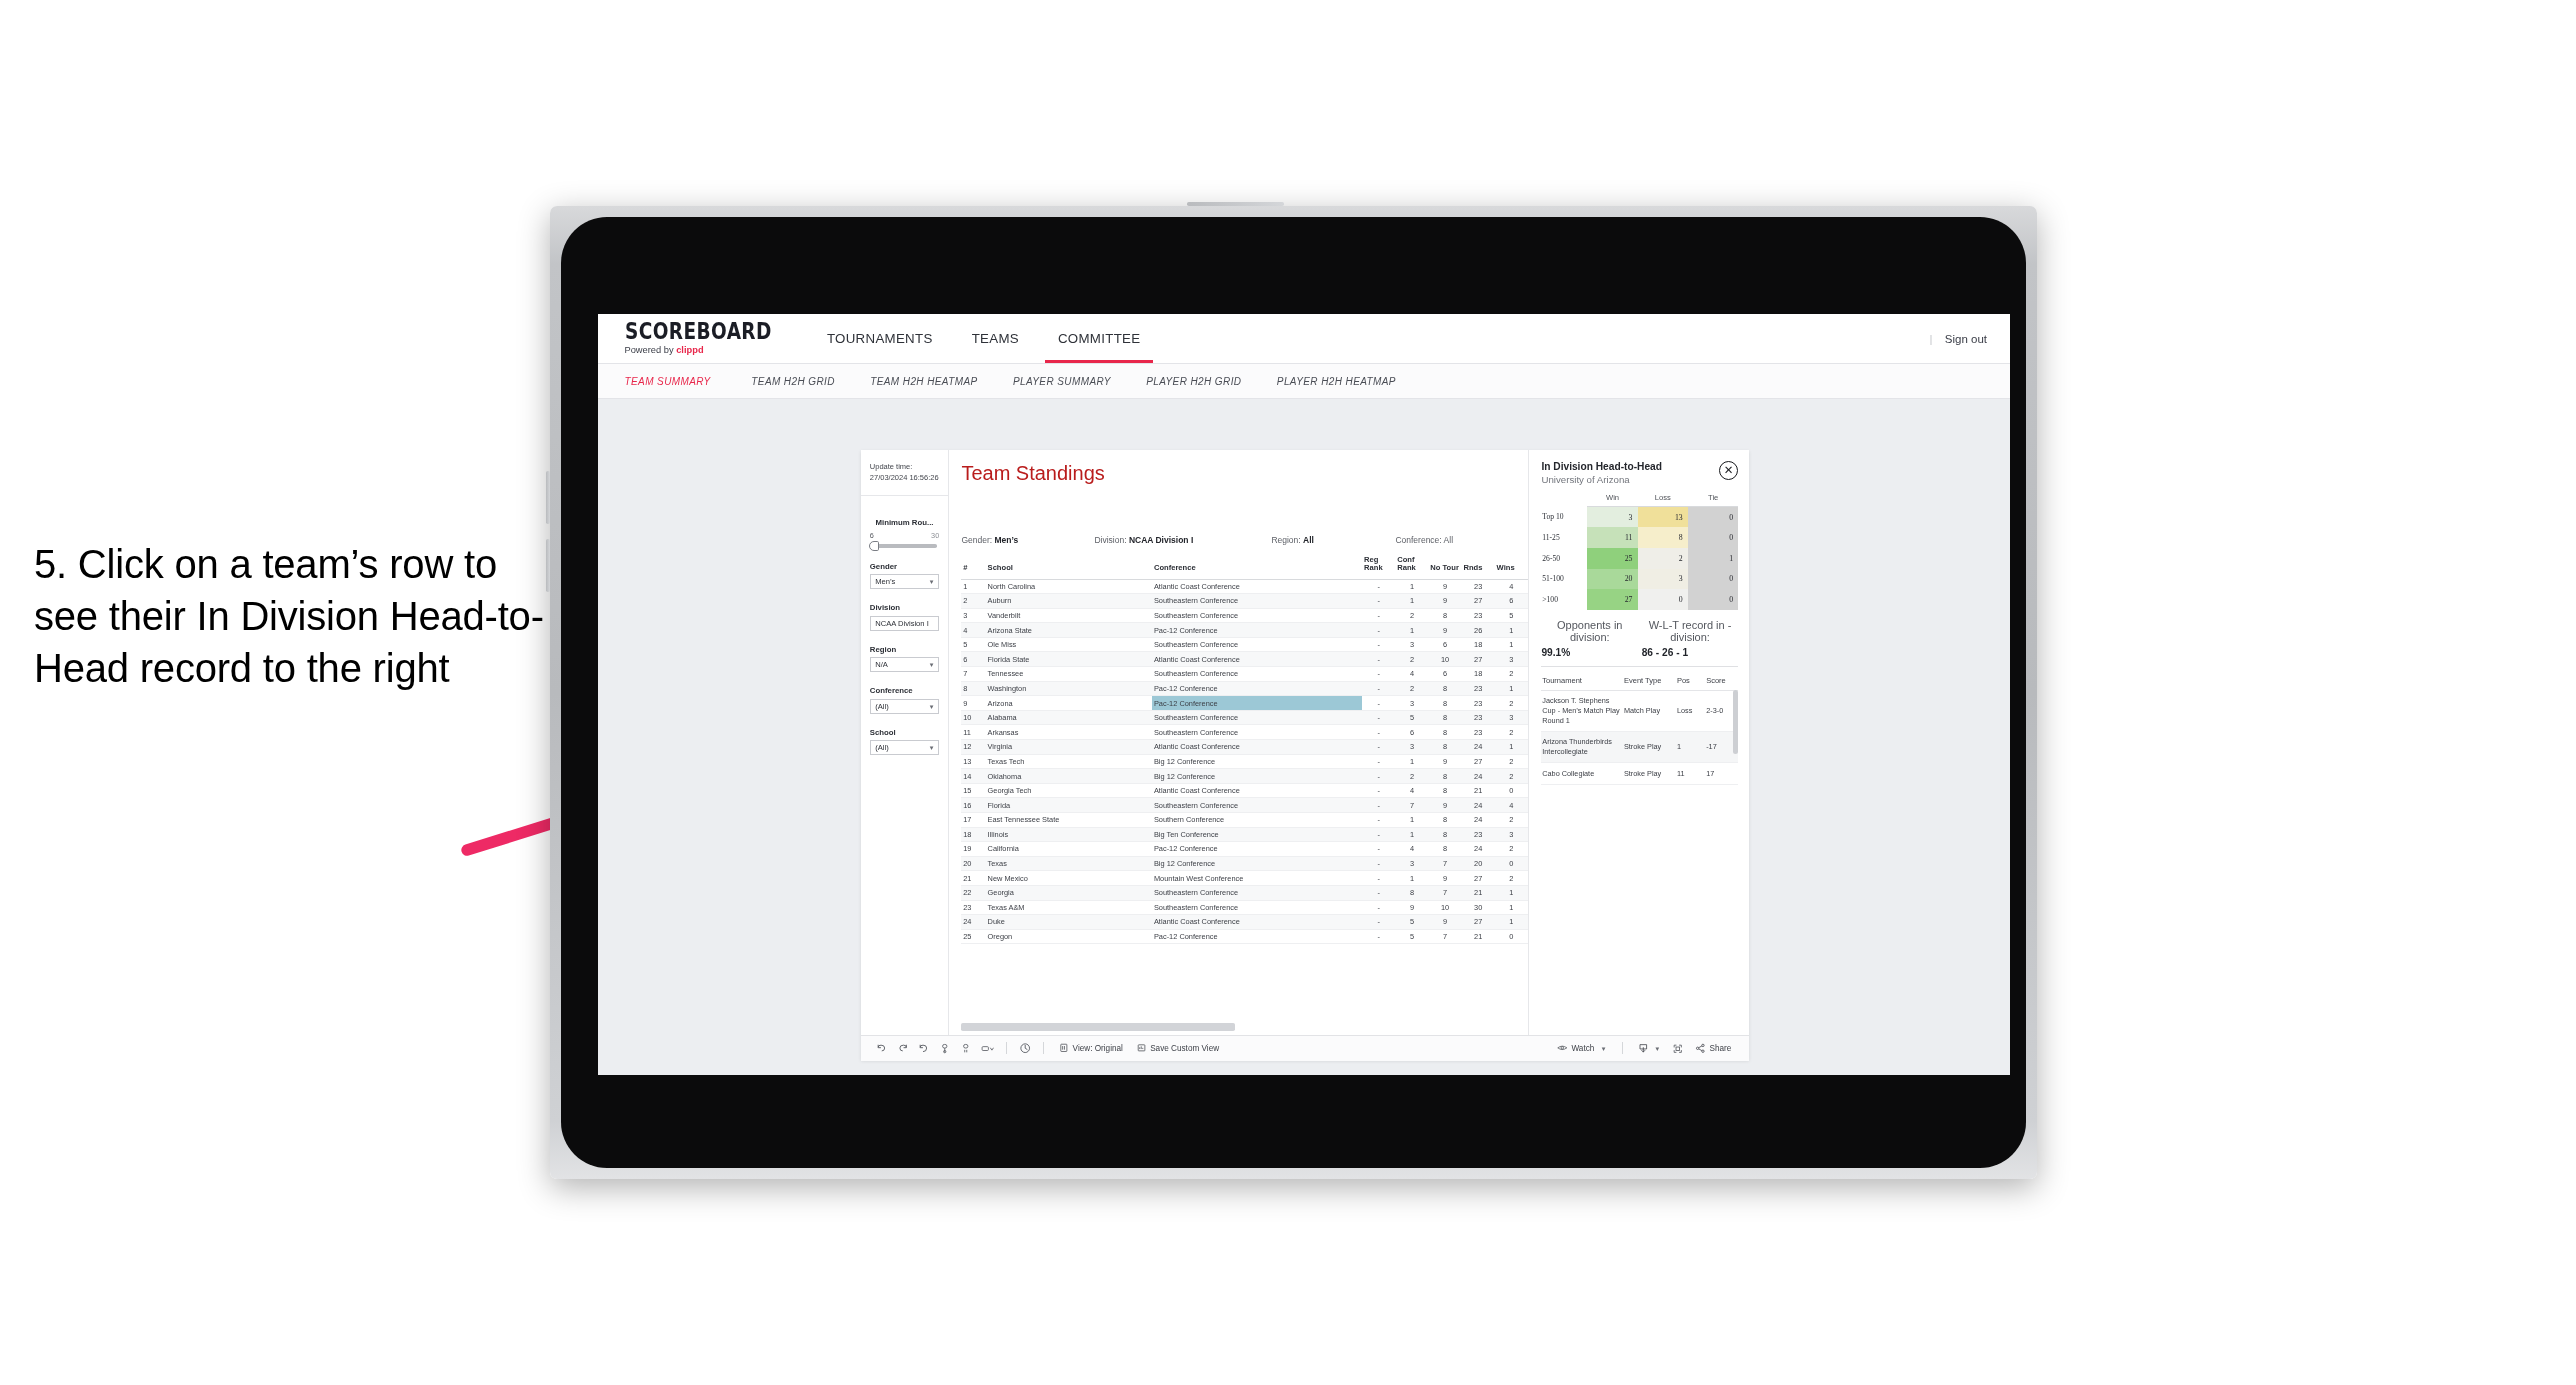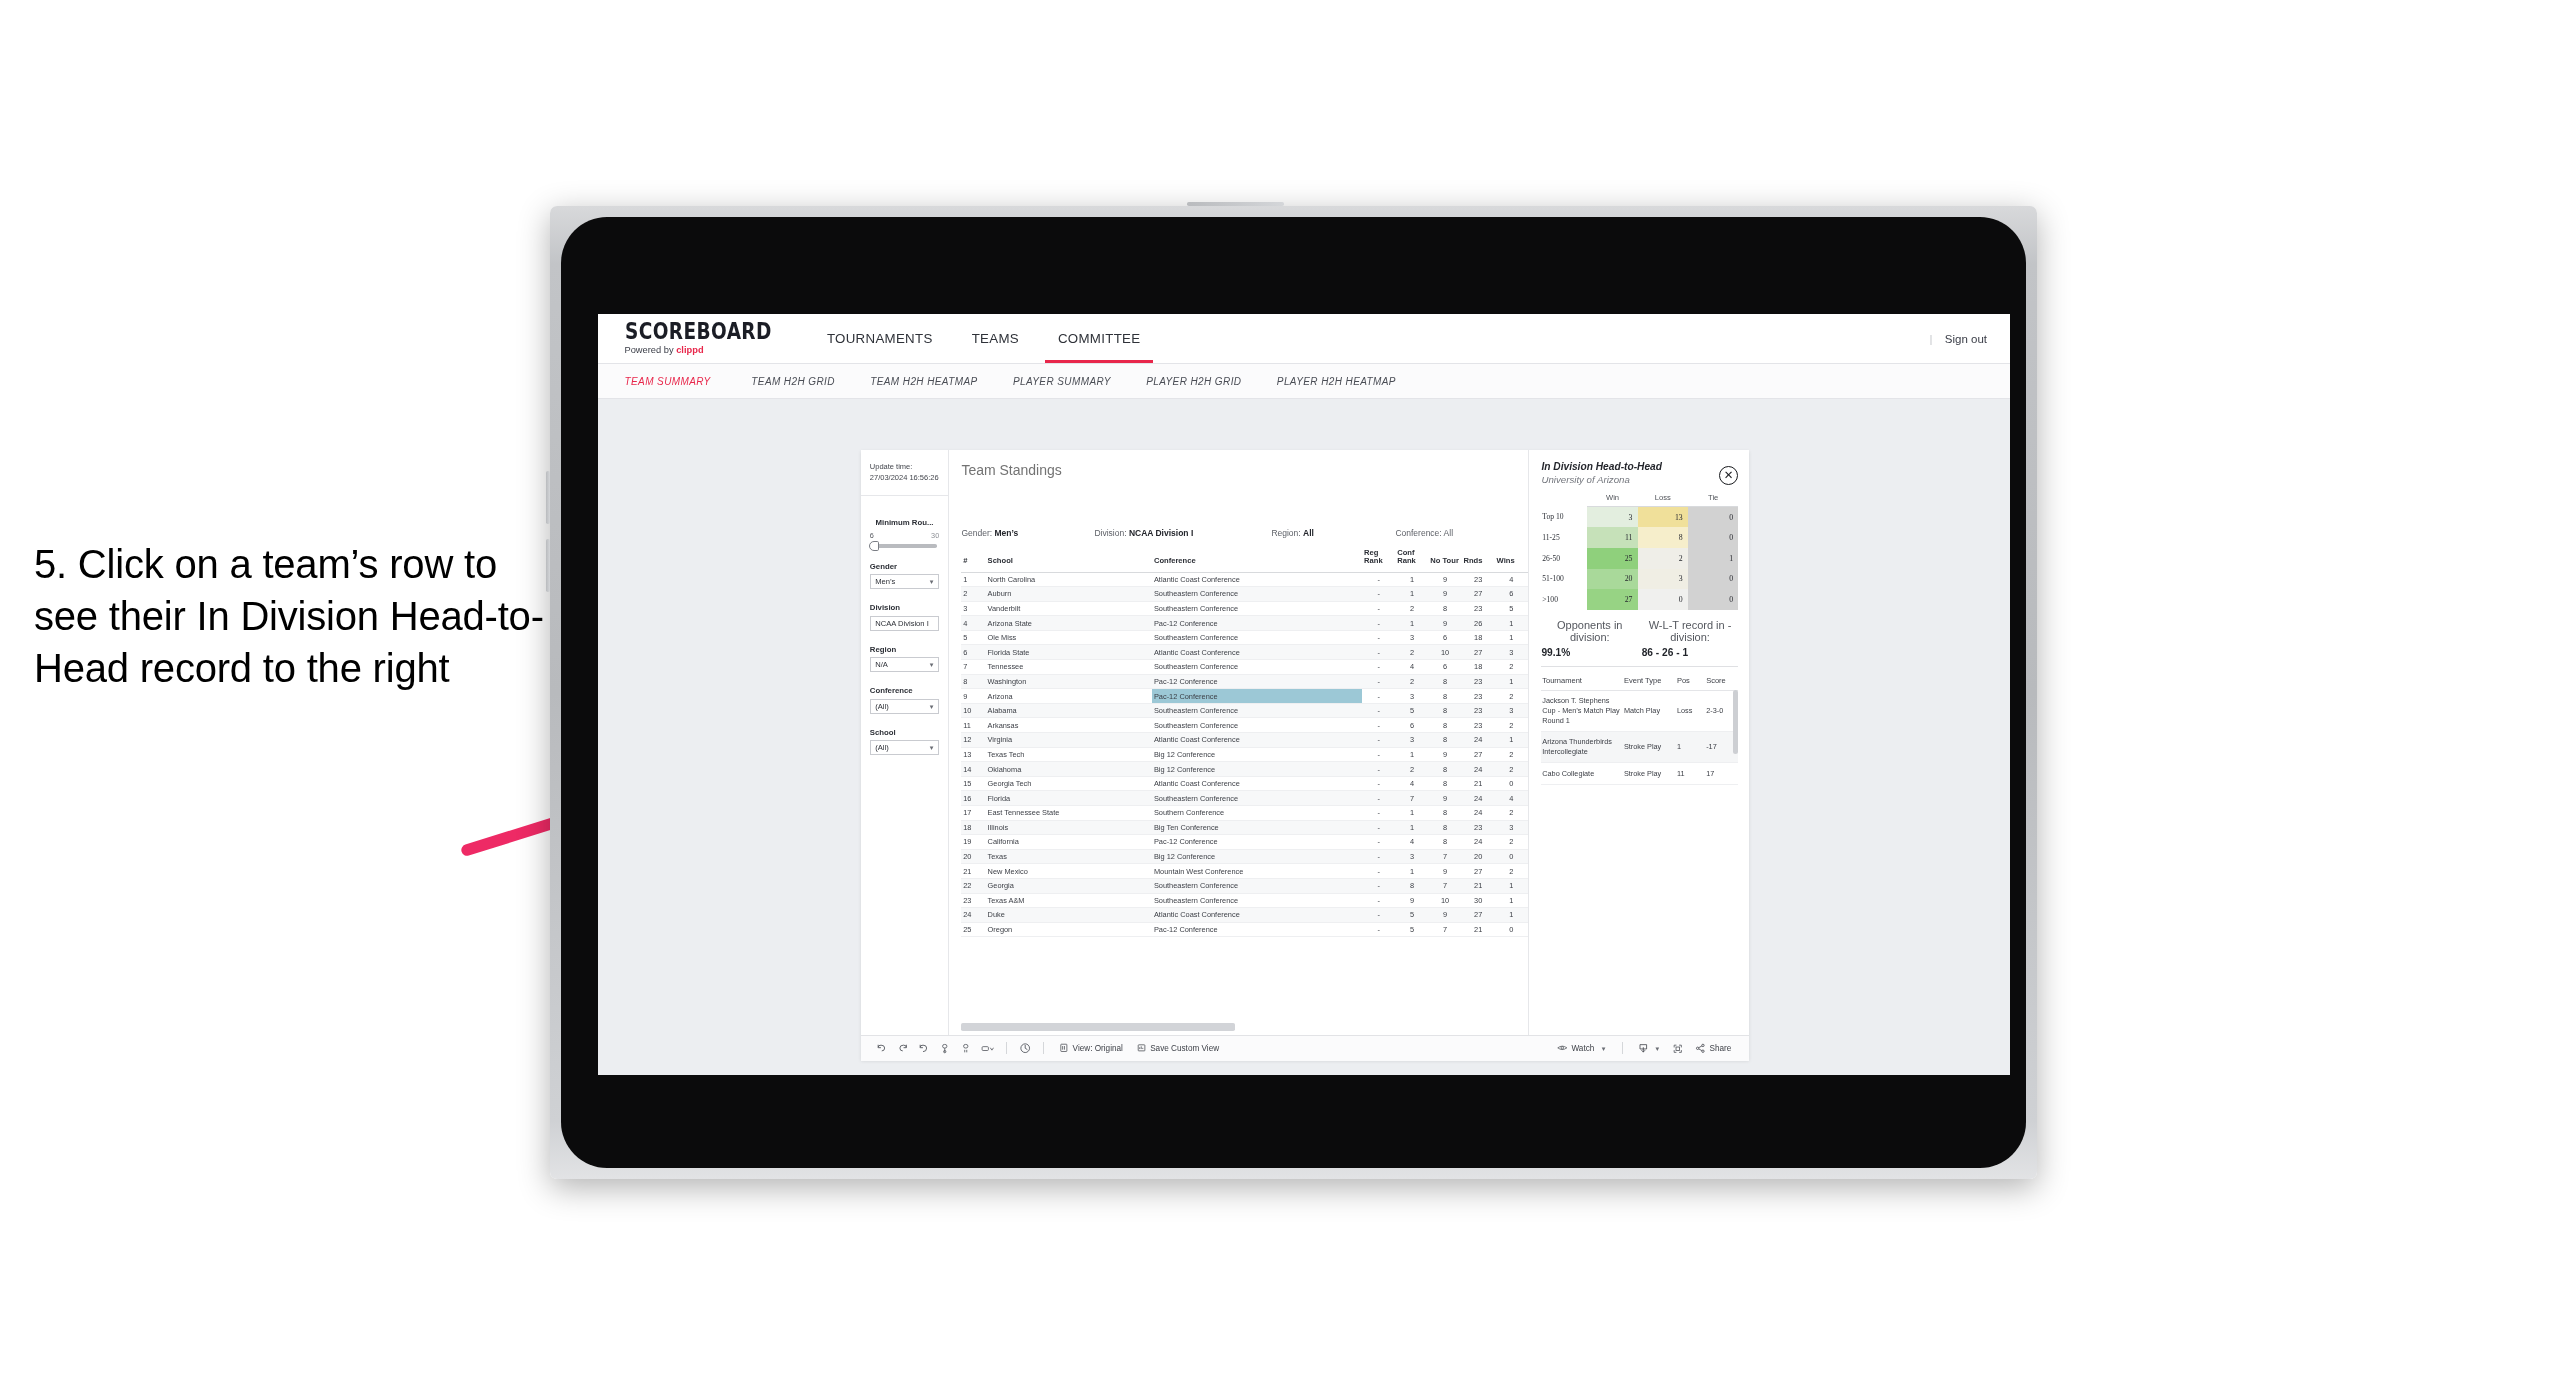--- a/index.html
+++ b/index.html
@@ -127,21 +127,21 @@
   .select-box {
     height: 15px; border: 0.9px solid #c9cbd0; background: #ffffff;
     display: flex; align-items: center; padding: 0 3.5px 0 4.4px;
     font-size: 7.6px; color: #2c2f36;
   }
   .select-box .val { flex: 1; white-space: nowrap; overflow: hidden; }
   .caret { font-size: 6.2px; color: #6b6e75; margin-left: 2.7px; }
 
   
   #standings { flex: 1; min-width: 0; padding: 12.4px 0 0 12.4px; display: flex; flex-direction: column; }
-  #standings-title { font-size: 14px; color: #737373; font-weight: 400; margin-bottom: 9.7px; }
+  #standings-title { font-size: 20px; color: #b91c1c; font-weight: 400; margin-bottom: 9.7px; }
   #standings-filters { display: flex; font-size: 8.5px; color: #5c5f66; margin-bottom: 8px; padding-right: 5.3px; }
   #standings-filters .fchip { flex: 0 0 auto; margin-top: 40px; }
   #standings-filters .fchip b { color: #24262c; font-weight: 700; }
   #standings-filters .fchip:nth-child(1) { width: 133px; }
   #standings-filters .fchip:nth-child(2) { width: 177px; }
   #standings-filters .fchip:nth-child(3) { width: 124px; }
 
   #table-wrap { flex: 1; overflow: hidden; position: relative; }
   table.standings { border-collapse: collapse; width: 100%; table-layout: fixed; }
   table.standings thead th {
@@ -163,21 +163,21 @@
   #hscroll {
     position: absolute; left: 0; bottom: 3.5px; width: 274px; height: 8px;
     background: #d2d4d8; border-radius: 1.8px;
   }
 
   
   #h2h {
     width: 221px; flex-shrink: 0; border-left: 0.9px solid #e6e7ea;
     padding: 10.6px 10.6px 0 12.4px; display: flex; flex-direction: column;
   }
-  #h2h-head { display: flex; align-items: flex-end; font-style: italic; }
+  #h2h-head { display: flex; align-items: flex-start; }
   #h2h-title { font-size: 10.2px; font-weight: 700; color: #24262c; line-height: 1.25; }
   #h2h-sub { font-size: 9.7px; color: #73767d; margin-top: 0.9px; }
   #close-btn {
     margin-left: auto; width: 19.5px; height: 19.5px; border: 1.8px solid #17191d;
     border-radius: 50%; display: flex; align-items: center; justify-content: center;
     font-size: 11.5px; color: #17191d; cursor: pointer; flex-shrink: 0; line-height: 1;
     font-family: "DejaVu Sans", sans-serif;
   }
   table.h2h { border-collapse: collapse; width: 100%; margin-top: 8px; table-layout: fixed; }
   table.h2h th {

